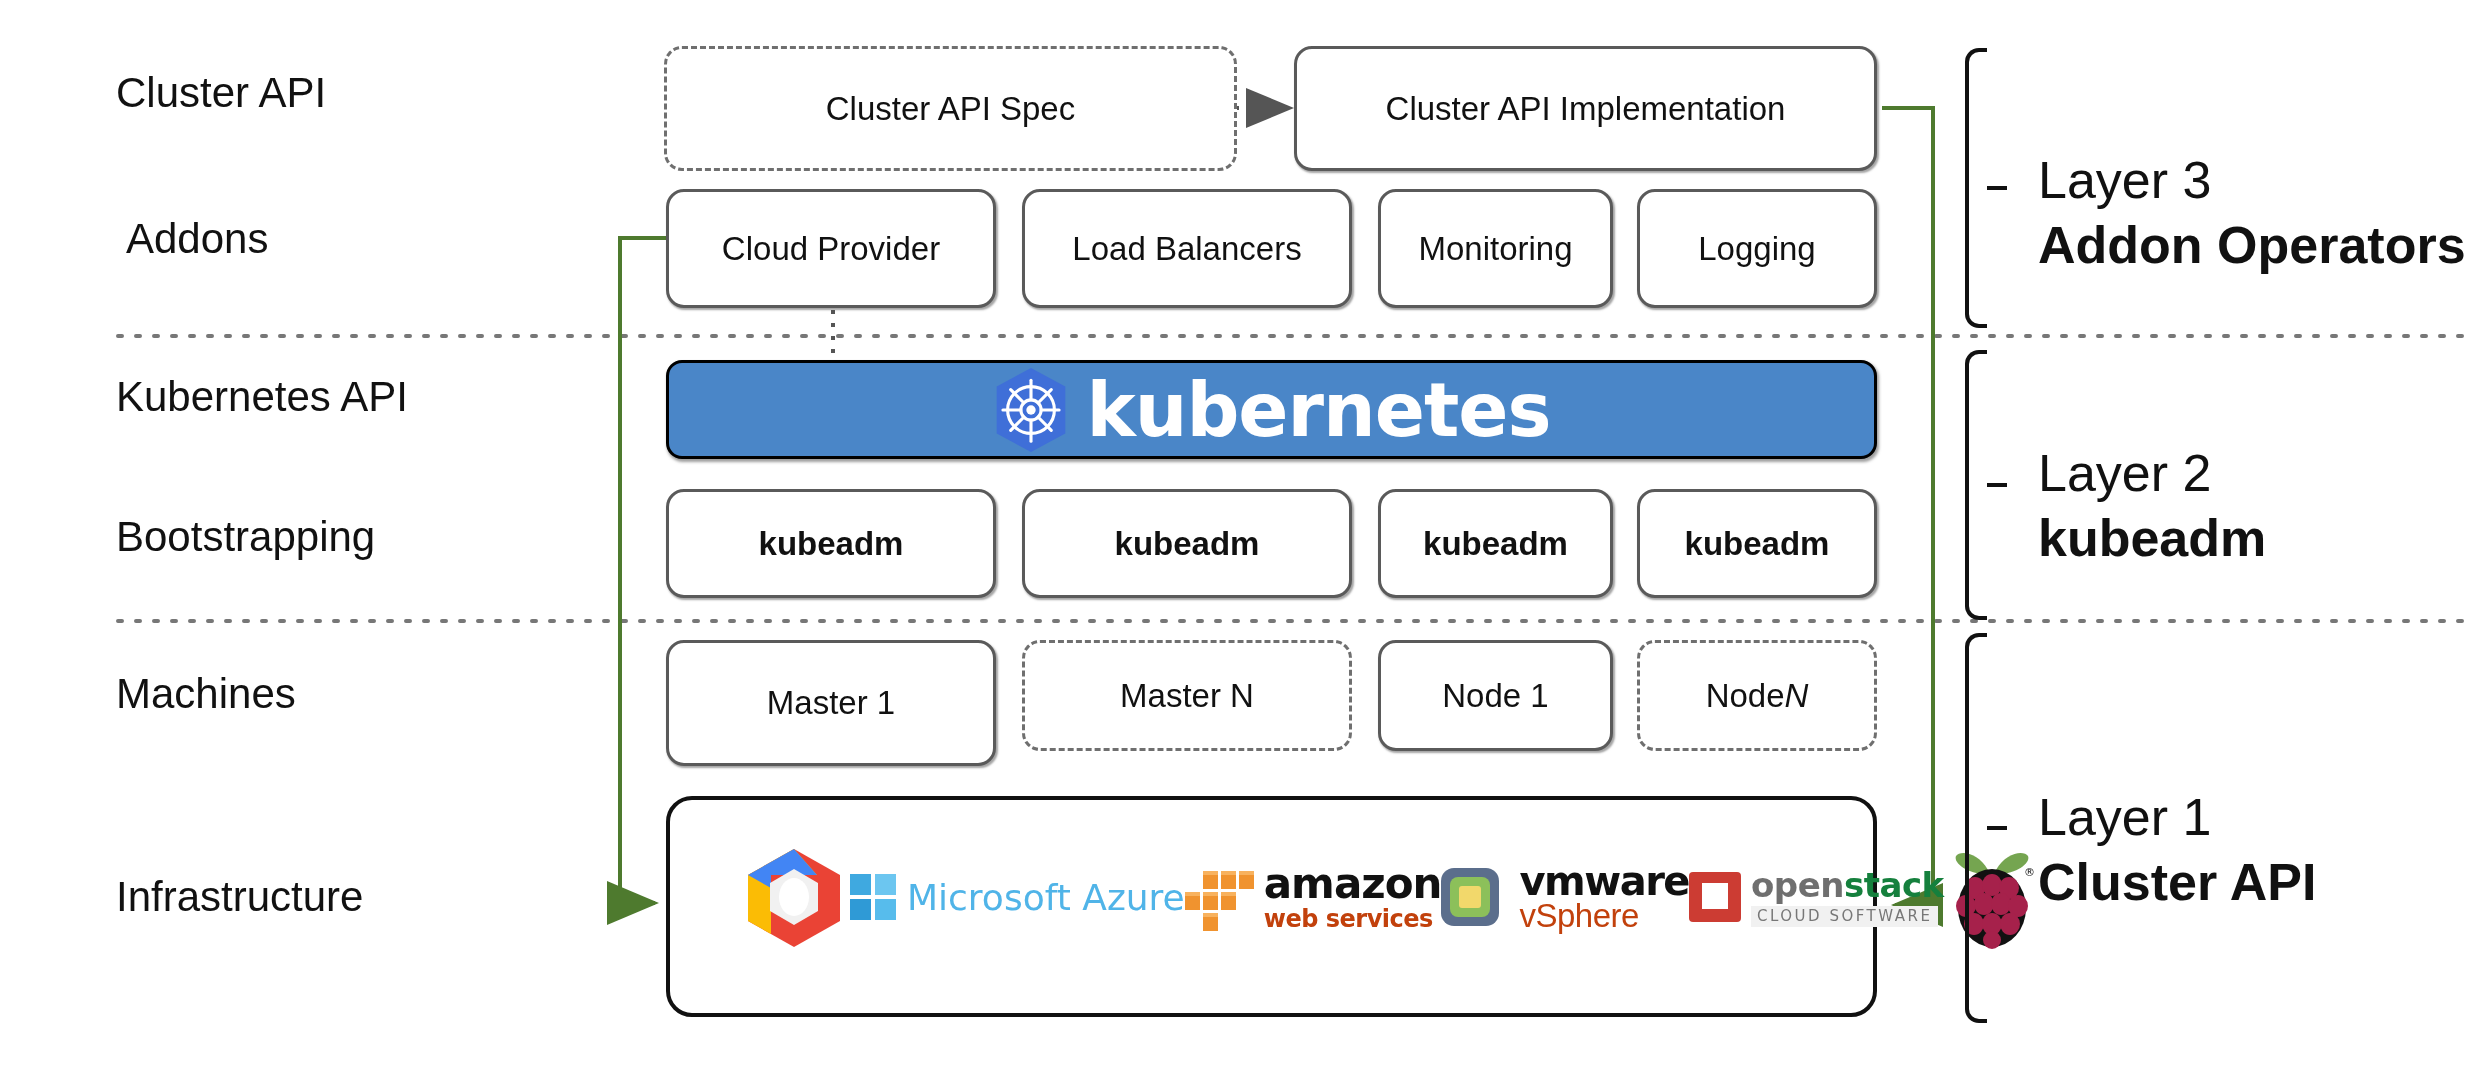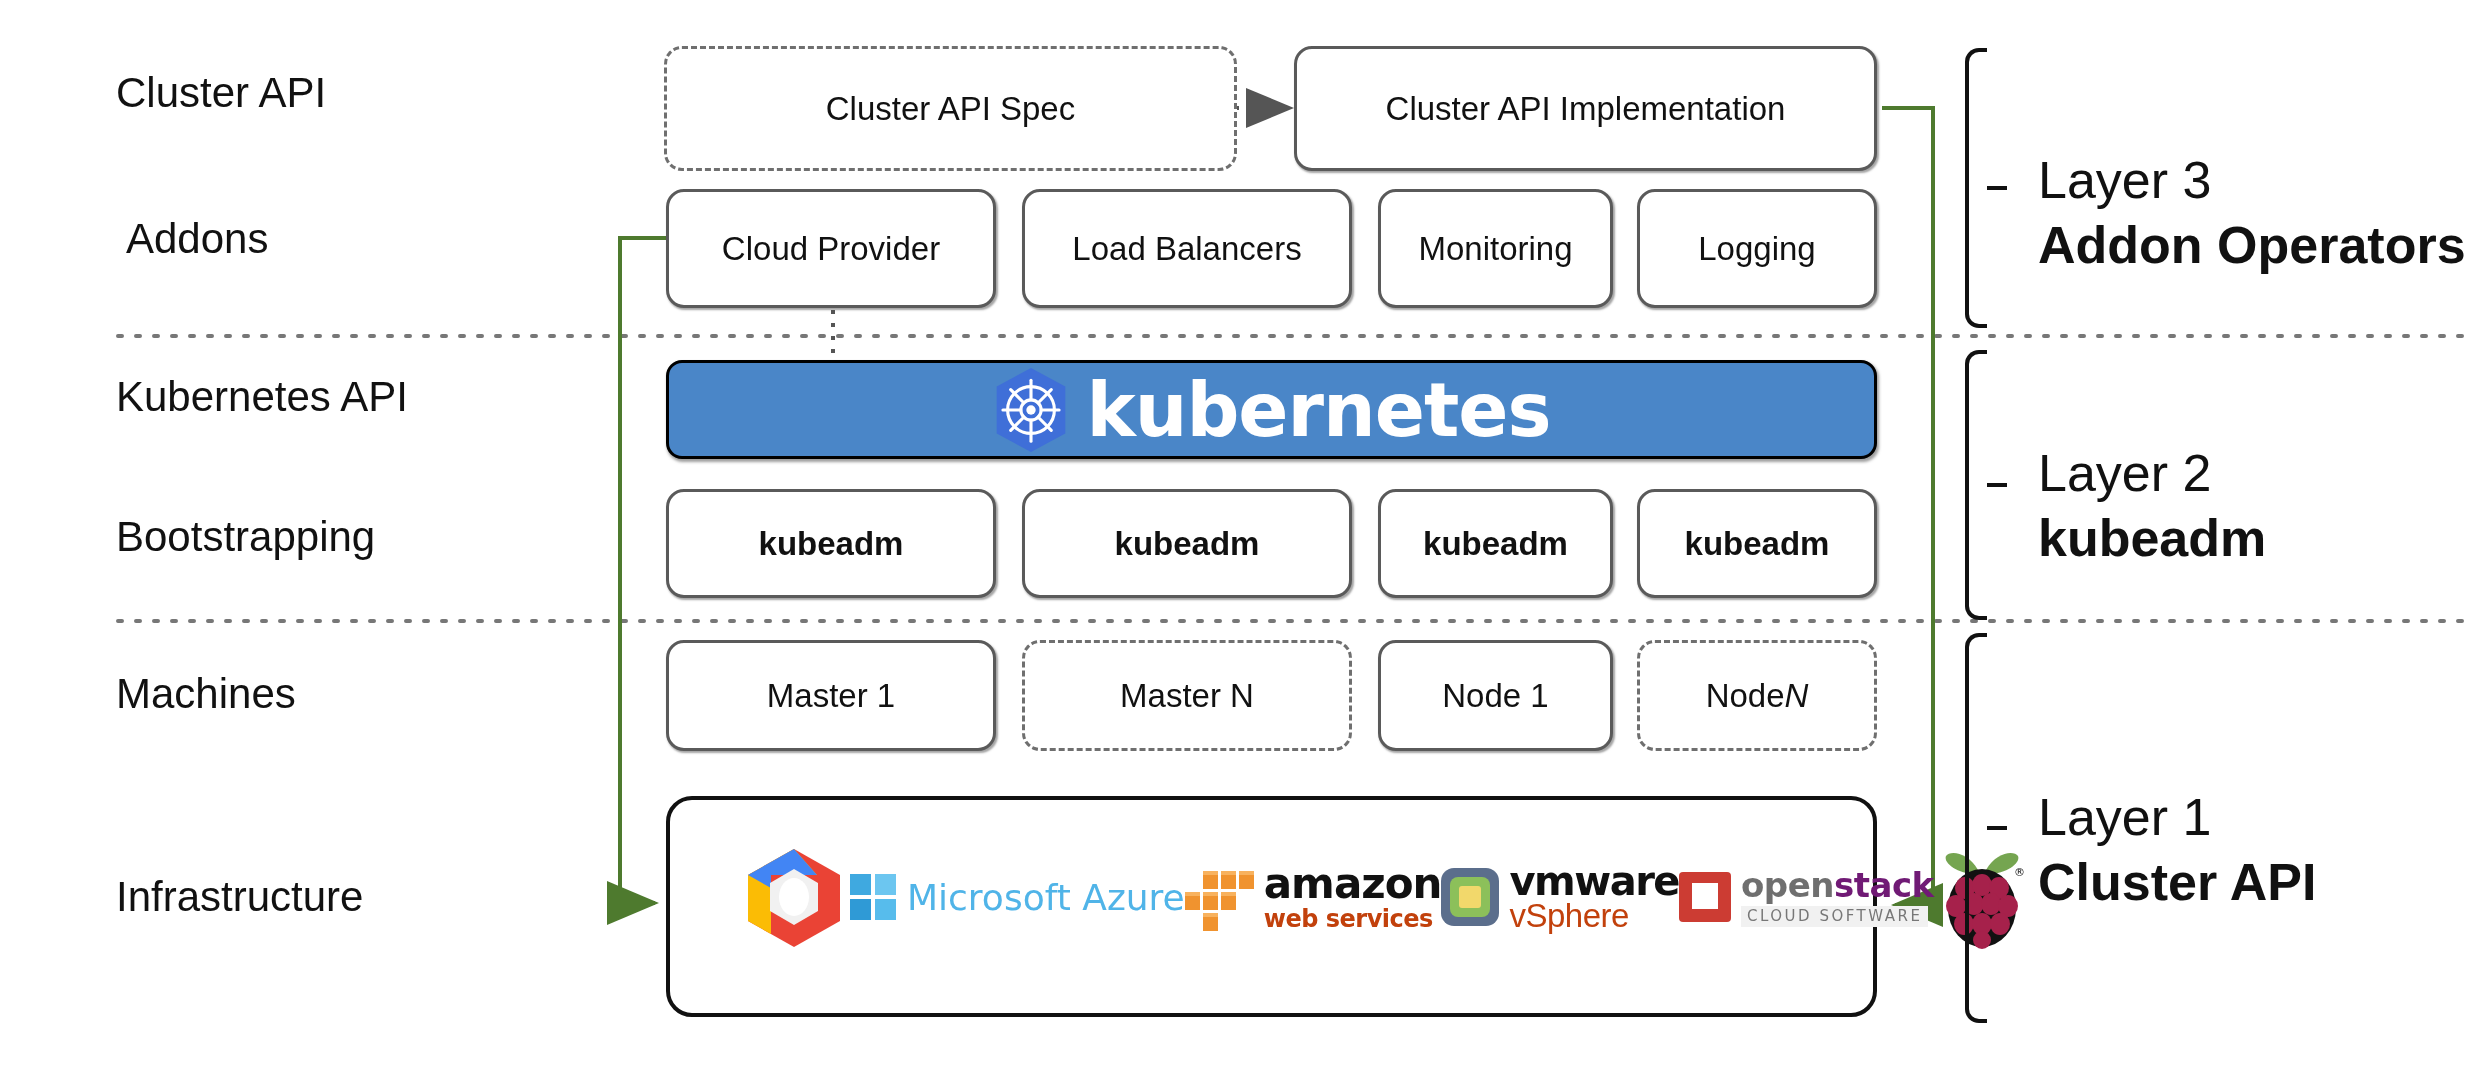--- a/index.html
+++ b/index.html
@@ -110,35 +110,35 @@
   
   .aws{display:flex;flex-direction:column;align-items:flex-end;line-height:1;}
   .aws-row{display:flex;align-items:flex-end;gap:10px;}
   .aws-boxes{display:flex;flex-direction:column;gap:3px;align-items:flex-start;}
   .aws-b-row{display:flex;gap:3px;}
   .aws-cube{width:15px;height:18px;background:#f0932f;box-shadow:inset 0 4px 0 #f8b25e;}
   .aws-amazon{font-family:"DejaVu Sans",sans-serif;font-weight:bold;font-size:42px;color:#111;letter-spacing:-1px;}
   .aws-ws{font-family:"DejaVu Sans",sans-serif;font-weight:bold;font-size:24px;color:#c2410c;letter-spacing:-.5px;margin-top:2px;}
 
   
-  .vmw{display:flex;align-items:center;gap:10px;}
+  .vmw{display:flex;align-items:center;gap:20px;}
   .vmw-icon{width:58px;height:58px;border-radius:13px;background:#5b6e8c;display:flex;align-items:center;justify-content:center;}
   .vmw-inner{width:40px;height:40px;border-radius:8px;background:#8cc05a;display:flex;align-items:center;justify-content:center;}
   .vmw-inner span{display:block;width:22px;height:22px;background:#f2d86b;border-radius:3px;}
   .vmw-txt{display:flex;flex-direction:column;line-height:.96;}
   .vmw-1{font-family:"DejaVu Sans",sans-serif;font-weight:bold;font-size:40px;color:#111;letter-spacing:-1.5px;}
   .vmw-2{font-family:Liberation Sans, sans-serif;font-size:33px;color:#c2410c;letter-spacing:-.5px;}
 
   
   .ostack{display:flex;align-items:center;gap:10px;}
   .ostack-icon{width:52px;height:50px;background:#cc3c33;border-radius:4px;position:relative;}
   .ostack-icon::after{content:"";position:absolute;left:13px;top:11px;width:26px;height:26px;background:#fff;}
   .ostack-txt{display:flex;flex-direction:column;align-items:flex-start;line-height:1;}
   .ostack-1{font-family:"DejaVu Sans",sans-serif;font-size:34px;color:#6f6f6f;font-weight:600;letter-spacing:-.5px;}
-  .ostack-1 b{color:#701a75;font-weight:600;}
+  .ostack-1 b{color:#15803d;font-weight:600;}
   .ostack-2{font-family:"DejaVu Sans",sans-serif;font-size:15px;color:#777;letter-spacing:2.5px;background:#f1f1f1;padding:3px 6px;margin-top:4px;}
 
   
   .bracket{
     position:absolute;
     box-sizing:border-box;
     border:4px solid #111;
     border-right:none;
     border-radius:14px 0 0 14px;
     width:22px;
@@ -228,21 +228,21 @@
       <circle cx="50" cy="56" r="6" fill="#ffffff"></circle>
     </svg>
     <span class="k8s-wordmark">kubernetes</span>
   </div>
 
   <div class="box solid bold-label" style="left:666px; top:489px; width:330px; height:109px;">kubeadm</div>
   <div class="box solid bold-label" style="left:1022px; top:489px; width:330px; height:109px;">kubeadm</div>
   <div class="box solid bold-label" style="left:1378px; top:489px; width:235px; height:109px;">kubeadm</div>
   <div class="box solid bold-label" style="left:1637px; top:489px; width:240px; height:109px;">kubeadm</div>
 
-  <div class="box solid" style="left:666px; top:640px; width:330px; height:111px;">Master 1</div>
+  <div class="box solid" style="left:666px; top:640px; width:330px; height:126px;">Master 1</div>
   <div class="box dashed" style="left:1022px; top:640px; width:330px; height:111px;">Master N</div>
   <div class="box solid" style="left:1378px; top:640px; width:235px; height:111px;">Node 1</div>
   <div class="box dashed" style="left:1637px; top:640px; width:240px; height:111px;">
     <span>Node </span>
       <span class="ital">N</span>
   </div>
 
   <div class="infra-panel" style="left:666px; top:796px; width:1211px; height:221px;">
     <div class="infra-logos">
 

